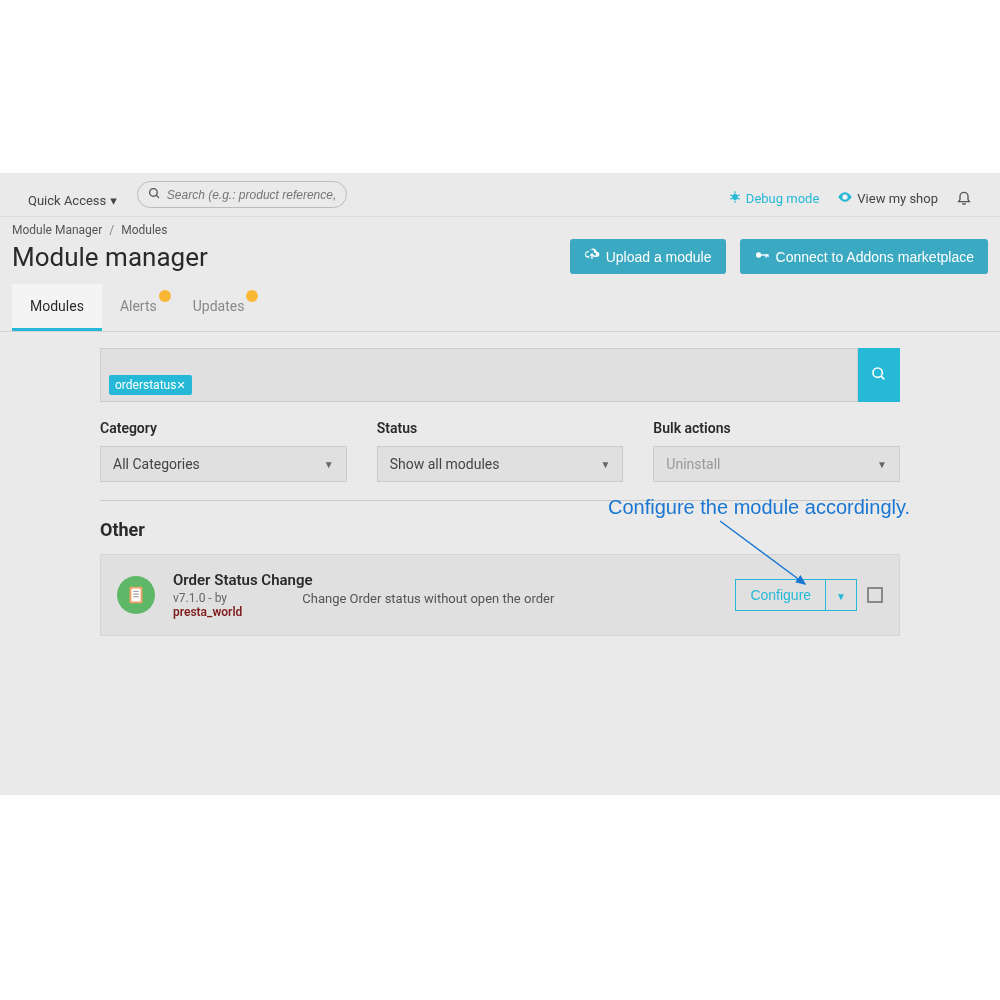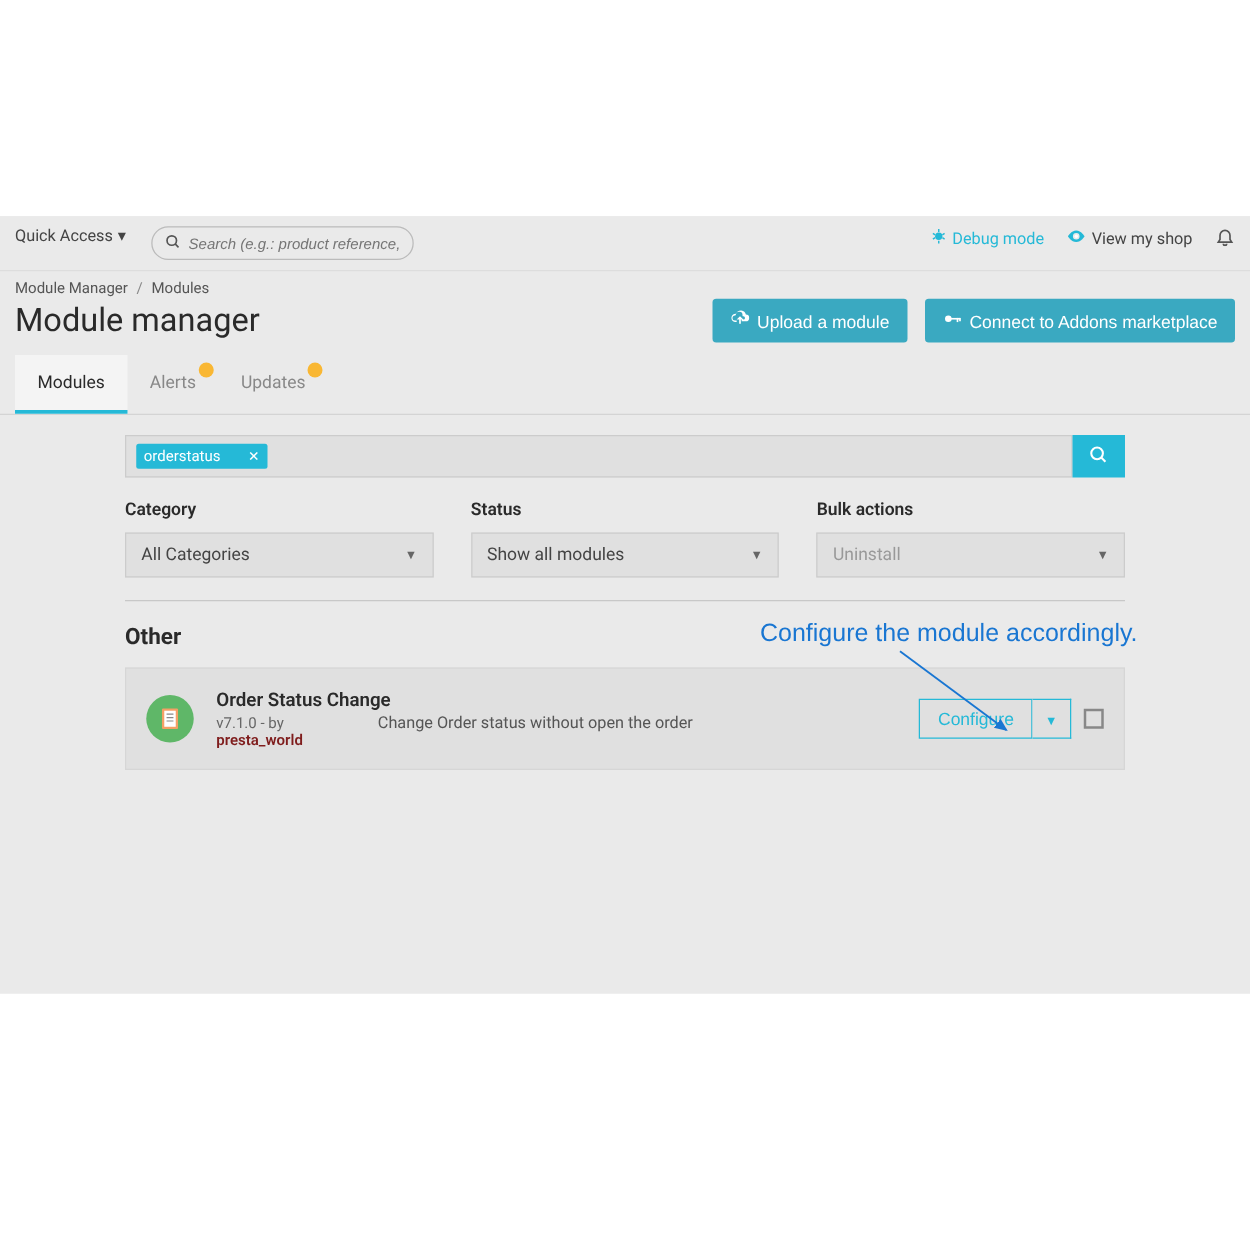--- a/index.html
+++ b/index.html
@@ -1,18 +1,18 @@
 <!DOCTYPE html>
 <html><head>
 <meta charset="utf-8">
 <style>
   * { box-sizing: border-box; margin: 0; padding: 0; }
   body { font-family: -apple-system, BlinkMacSystemFont, "Segoe UI", Roboto, sans-serif; background: #fff; width: 1000px; height: 1000px; position: relative; }
   .app { position: absolute; top: 173px; left: 0; right: 0; bottom: 205px; background: #eaeaea; }
-  .topbar { display: flex; align-items: flex-start; padding: 8px 12px; background: #eaeaea; border-bottom: 1px solid #ddd; }
+  .topbar { display: flex; align-items: flex-end; padding: 8px 28px; background: #eaeaea; border-bottom: 1px solid #ddd; }
   .quick-access { display: flex; align-items: center; font-size: 13px; color: #444; cursor: pointer; gap: 4px; }
   .search-wrap { margin-left: 20px; display: flex; align-items: center; border: 1px solid #bbb; border-radius: 20px; padding: 3px 10px; background: #eaeaea; width: 210px; }
   .search-wrap input { border: none; background: transparent; outline: none; font-size: 12px; font-style: italic; color: #888; width: 100%; }
   .search-wrap .sicon { margin-right: 6px; color: #555; }
   .top-right { margin-left: auto; display: flex; align-items: center; gap: 18px; font-size: 13px; }
   .debug { color: #25b9d7; display: flex; align-items: center; gap: 4px; }
   .view-shop { color: #444; display: flex; align-items: center; gap: 4px; }
   .bell { color: #555; }
   .breadcrumb { padding: 6px 12px 0; font-size: 12px; color: #555; }
   .breadcrumb span.sep { margin: 0 4px; color: #888; }
@@ -20,21 +20,21 @@
   .page-title { font-size: 26px; color: #2a2a2a; font-weight: 400; }
   .btns-right { margin-left: auto; display: flex; gap: 14px; }
   .btn-teal { background: #3aa9c1; color: #fff; border: none; padding: 8px 14px; font-size: 14px; border-radius: 3px; display: flex; align-items: center; gap: 6px; cursor: pointer; }
   .tabs { display: flex; background: #eaeaea; border-bottom: 1px solid #d4d4d4; padding: 0 12px; }
   .tab { padding: 14px 18px; font-size: 14px; color: #888; cursor: pointer; position: relative; }
   .tab.active { color: #2a2a2a; border-bottom: 3px solid #25b9d7; background: #f4f4f4; }
   .tab .badge { position: absolute; top: 6px; right: 4px; width: 12px; height: 12px; background: #f9b733; border-radius: 50%; font-size: 8px; color: #fff; display: flex; align-items: center; justify-content: center; }
   .content { padding: 16px 100px; background: #eaeaea; }
   .search-filter { display: flex; margin-bottom: 18px; }
   .search-box { flex: 1; background: #e0e0e0; border: 1px solid #ccc; padding: 6px 8px; display: flex; align-items: center; gap: 6px; }
-  .tag { background: #25b9d7; color: #fff; font-size: 12px; padding: 3px 6px; border-radius: 2px; display: flex; align-items: flex-end; gap: 22px; }
+  .tag { background: #25b9d7; color: #fff; font-size: 12px; padding: 3px 6px; border-radius: 2px; display: flex; align-items: flex-end; gap: 0; margin-top: 20px; }
   .tag .x { cursor: pointer; font-size: 11px; }
   .search-btn { background: #25b9d7; color: #fff; border: none; width: 42px; cursor: pointer; display: flex; align-items: center; justify-content: center; }
   .filters { display: flex; gap: 30px; margin-bottom: 18px; }
   .filter { flex: 1; }
   .filter-label { font-size: 14px; font-weight: 600; color: #2a2a2a; margin-bottom: 10px; }
   .select { background: #e0e0e0; border: 1px solid #ccc; padding: 9px 12px; font-size: 14px; color: #444; display: flex; justify-content: space-between; align-items: center; cursor: pointer; }
   .select.disabled { color: #999; }
   hr.sep { border: none; border-top: 1px solid #c8c8c8; margin: 12px 0 18px; }
   .section-title { font-size: 18px; font-weight: 700; color: #2a2a2a; margin-bottom: 14px; }
   .module-card { background: #e0e0e0; border: 1px solid #d6d6d6; padding: 16px; display: flex; align-items: center; gap: 18px; }

